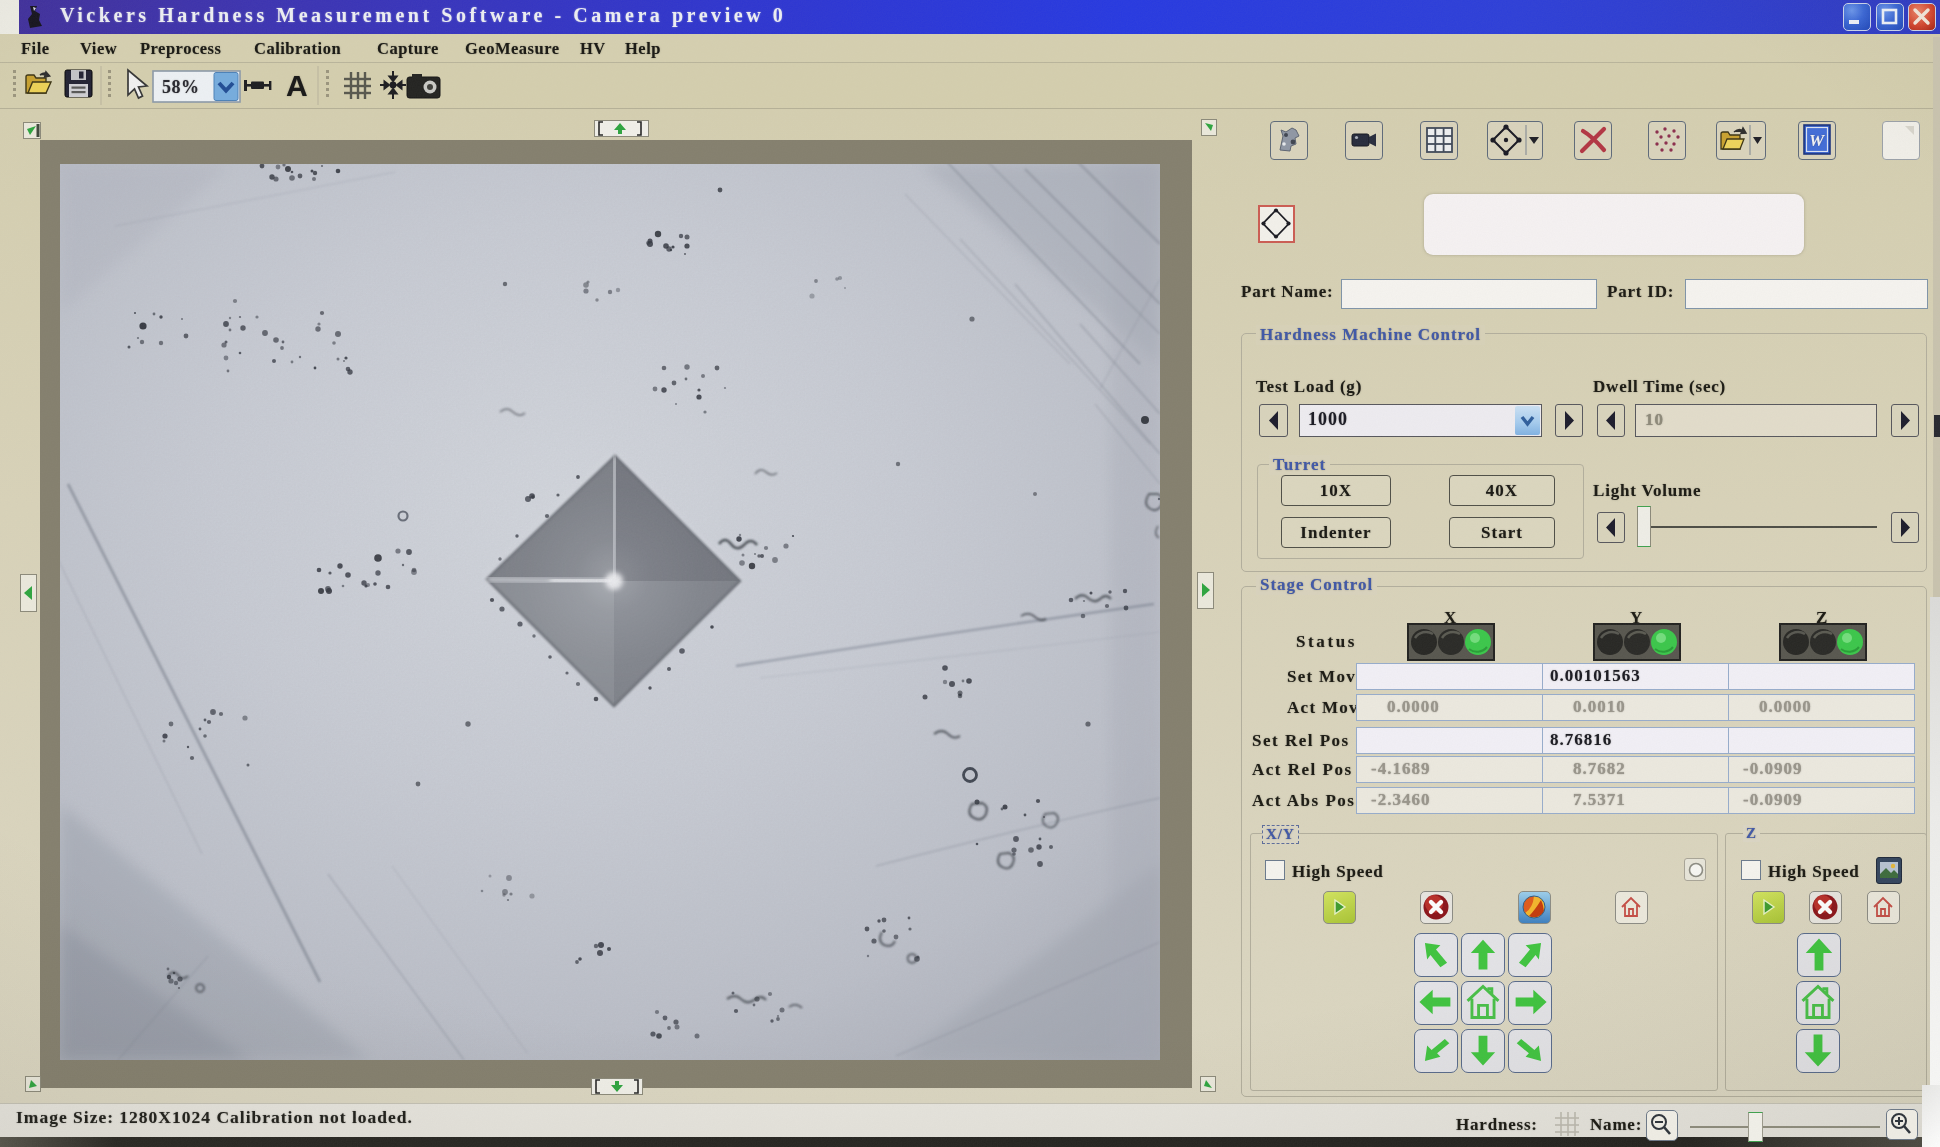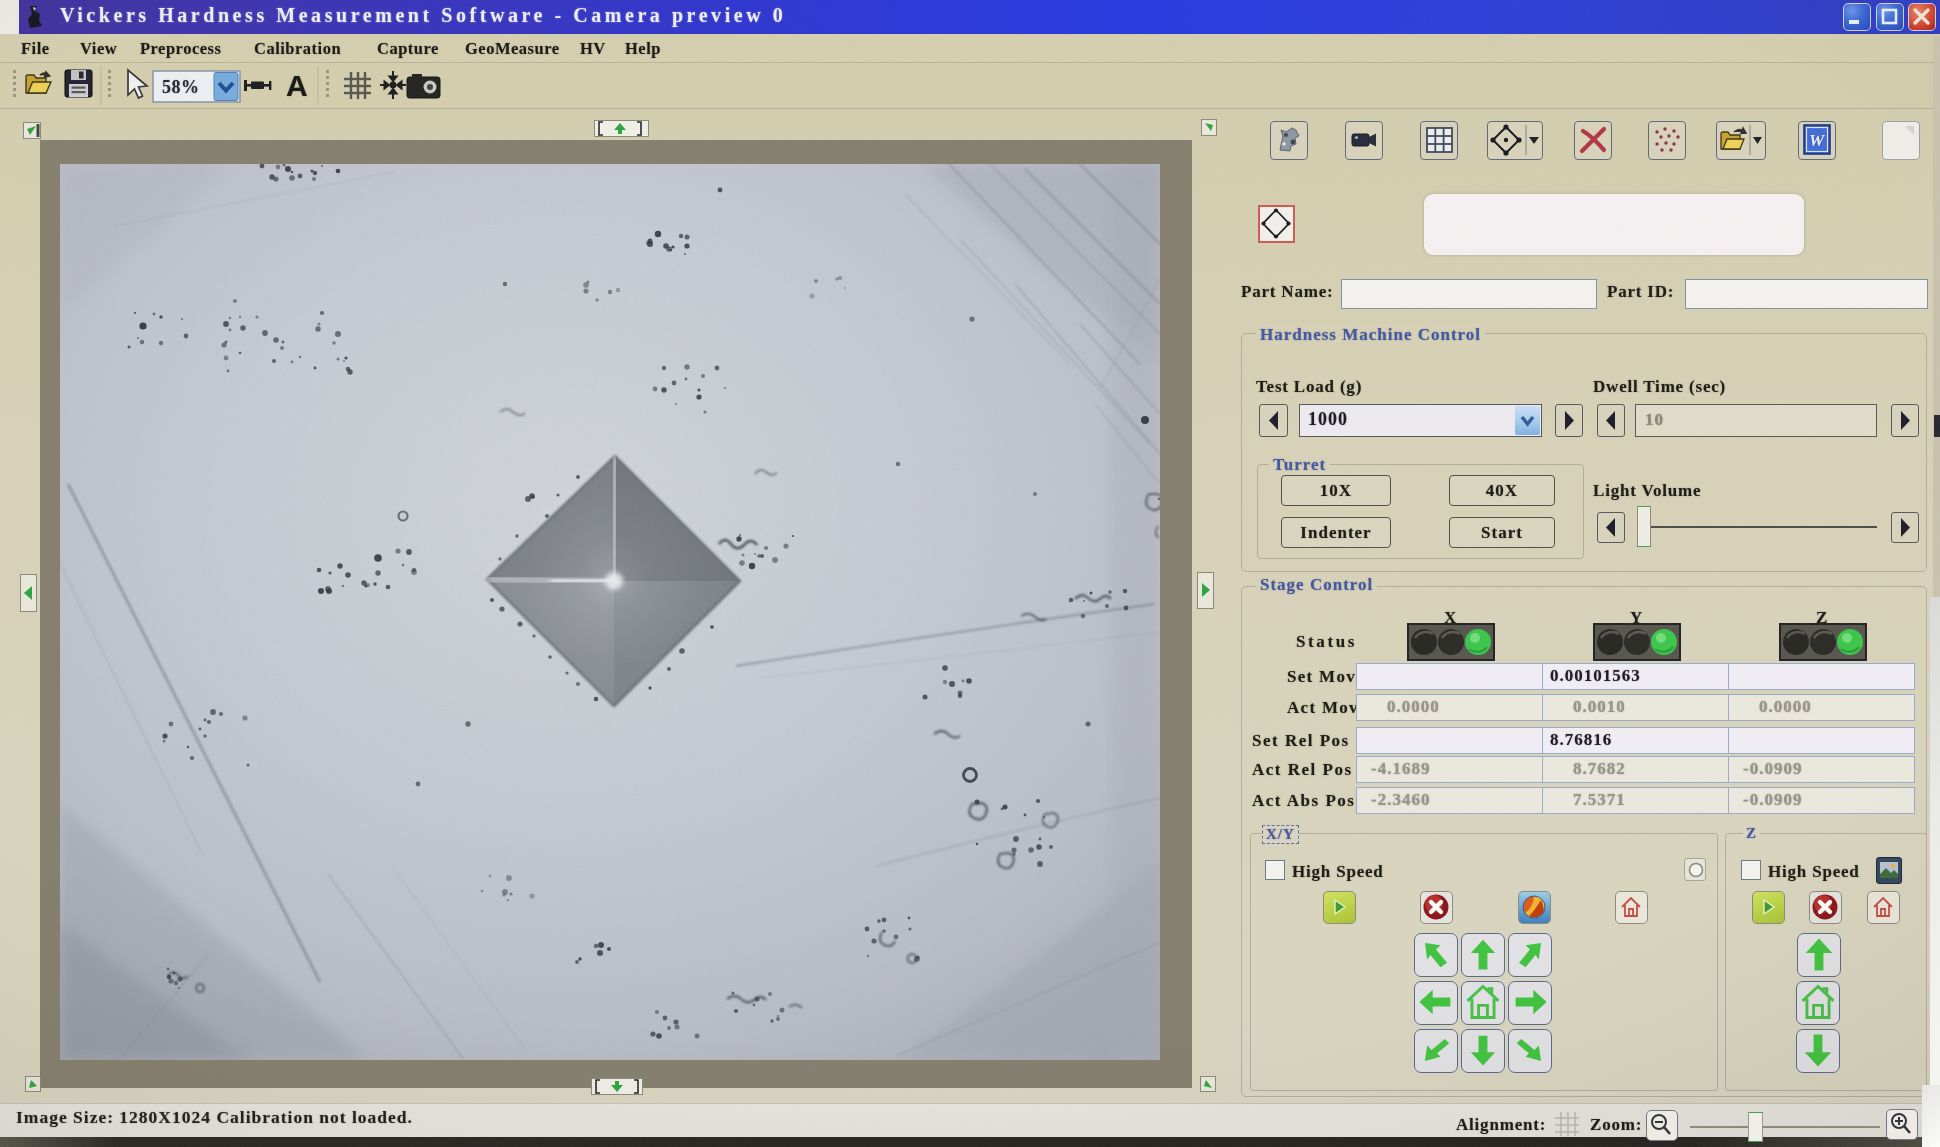--- a/index.html
+++ b/index.html
@@ -898,32 +898,32 @@
           <svg width="42" height="40" viewBox="1 0 38 36">
             <path d="M20 33 L32 20 L24 20 L24 4 L16 4 L16 20 L8 20 Z" fill="#3cc43c"></path>
           </svg>
         </div>
     </div>
   </div>
   <div id="statusbar">
       <div class="st">Image Size: 1280X1024  Calibration not loaded.</div>
     </div>
 
-  <div class="lbl" style="left:1456px;top:1115px;z-index:5;">Alignment:</div>
+  <div class="lbl" style="left:1456px;top:1115px;z-index:5;">Hardness:</div>
   <svg class="abs" style="left:1553px;top:1110px;z-index:5;" width="28" height="28" viewBox="0 0 28 28">
       <g stroke="#b8b5aa" stroke-width="1.6">
         <line x1="2" y1="8" x2="26" y2="8"></line>
         <line x1="2" y1="15" x2="26" y2="15"></line>
         <line x1="2" y1="22" x2="26" y2="22"></line>
         <line x1="8" y1="2" x2="8" y2="26"></line>
         <line x1="15" y1="2" x2="15" y2="26"></line>
         <line x1="22" y1="2" x2="22" y2="26"></line>
       </g>
     </svg>
-  <div class="lbl" style="left:1590px;top:1115px;z-index:5;">Zoom:</div>
+  <div class="lbl" style="left:1590px;top:1115px;z-index:5;">Name:</div>
   <div class="abs" style="left:1646px;top:1110px;z-index:5;width:32px;height:31px;background:#f0eee6;border:1.6px solid #6a7686;border-radius:5px;box-sizing:border-box;">
     <svg width="28" height="27" viewBox="0 0 28 27">
         <circle cx="12" cy="11" r="7" fill="none" stroke="#2a3038" stroke-width="2"></circle>
         <line x1="8" y1="11" x2="16" y2="11" stroke="#2a3038" stroke-width="2"></line>
         <line x1="17" y1="16" x2="23" y2="23" stroke="#2a3038" stroke-width="2.6"></line>
       </svg>
   </div>
   <div class="abs" style="left:1690px;top:1126px;z-index:5;width:190px;height:2px;background:#8a8878;"></div>
   <div class="abs" style="left:1748px;top:1112px;z-index:5;width:15px;height:30px;background:#f2f1ea;border:1.6px solid #3aa04a;border-left-color:#9a988a;border-right-color:#9a988a;box-sizing:border-box;"></div>
   <div class="abs" style="left:1886px;top:1109px;z-index:5;width:32px;height:31px;background:#f0eee6;border:1.6px solid #6a7686;border-radius:5px;box-sizing:border-box;">

